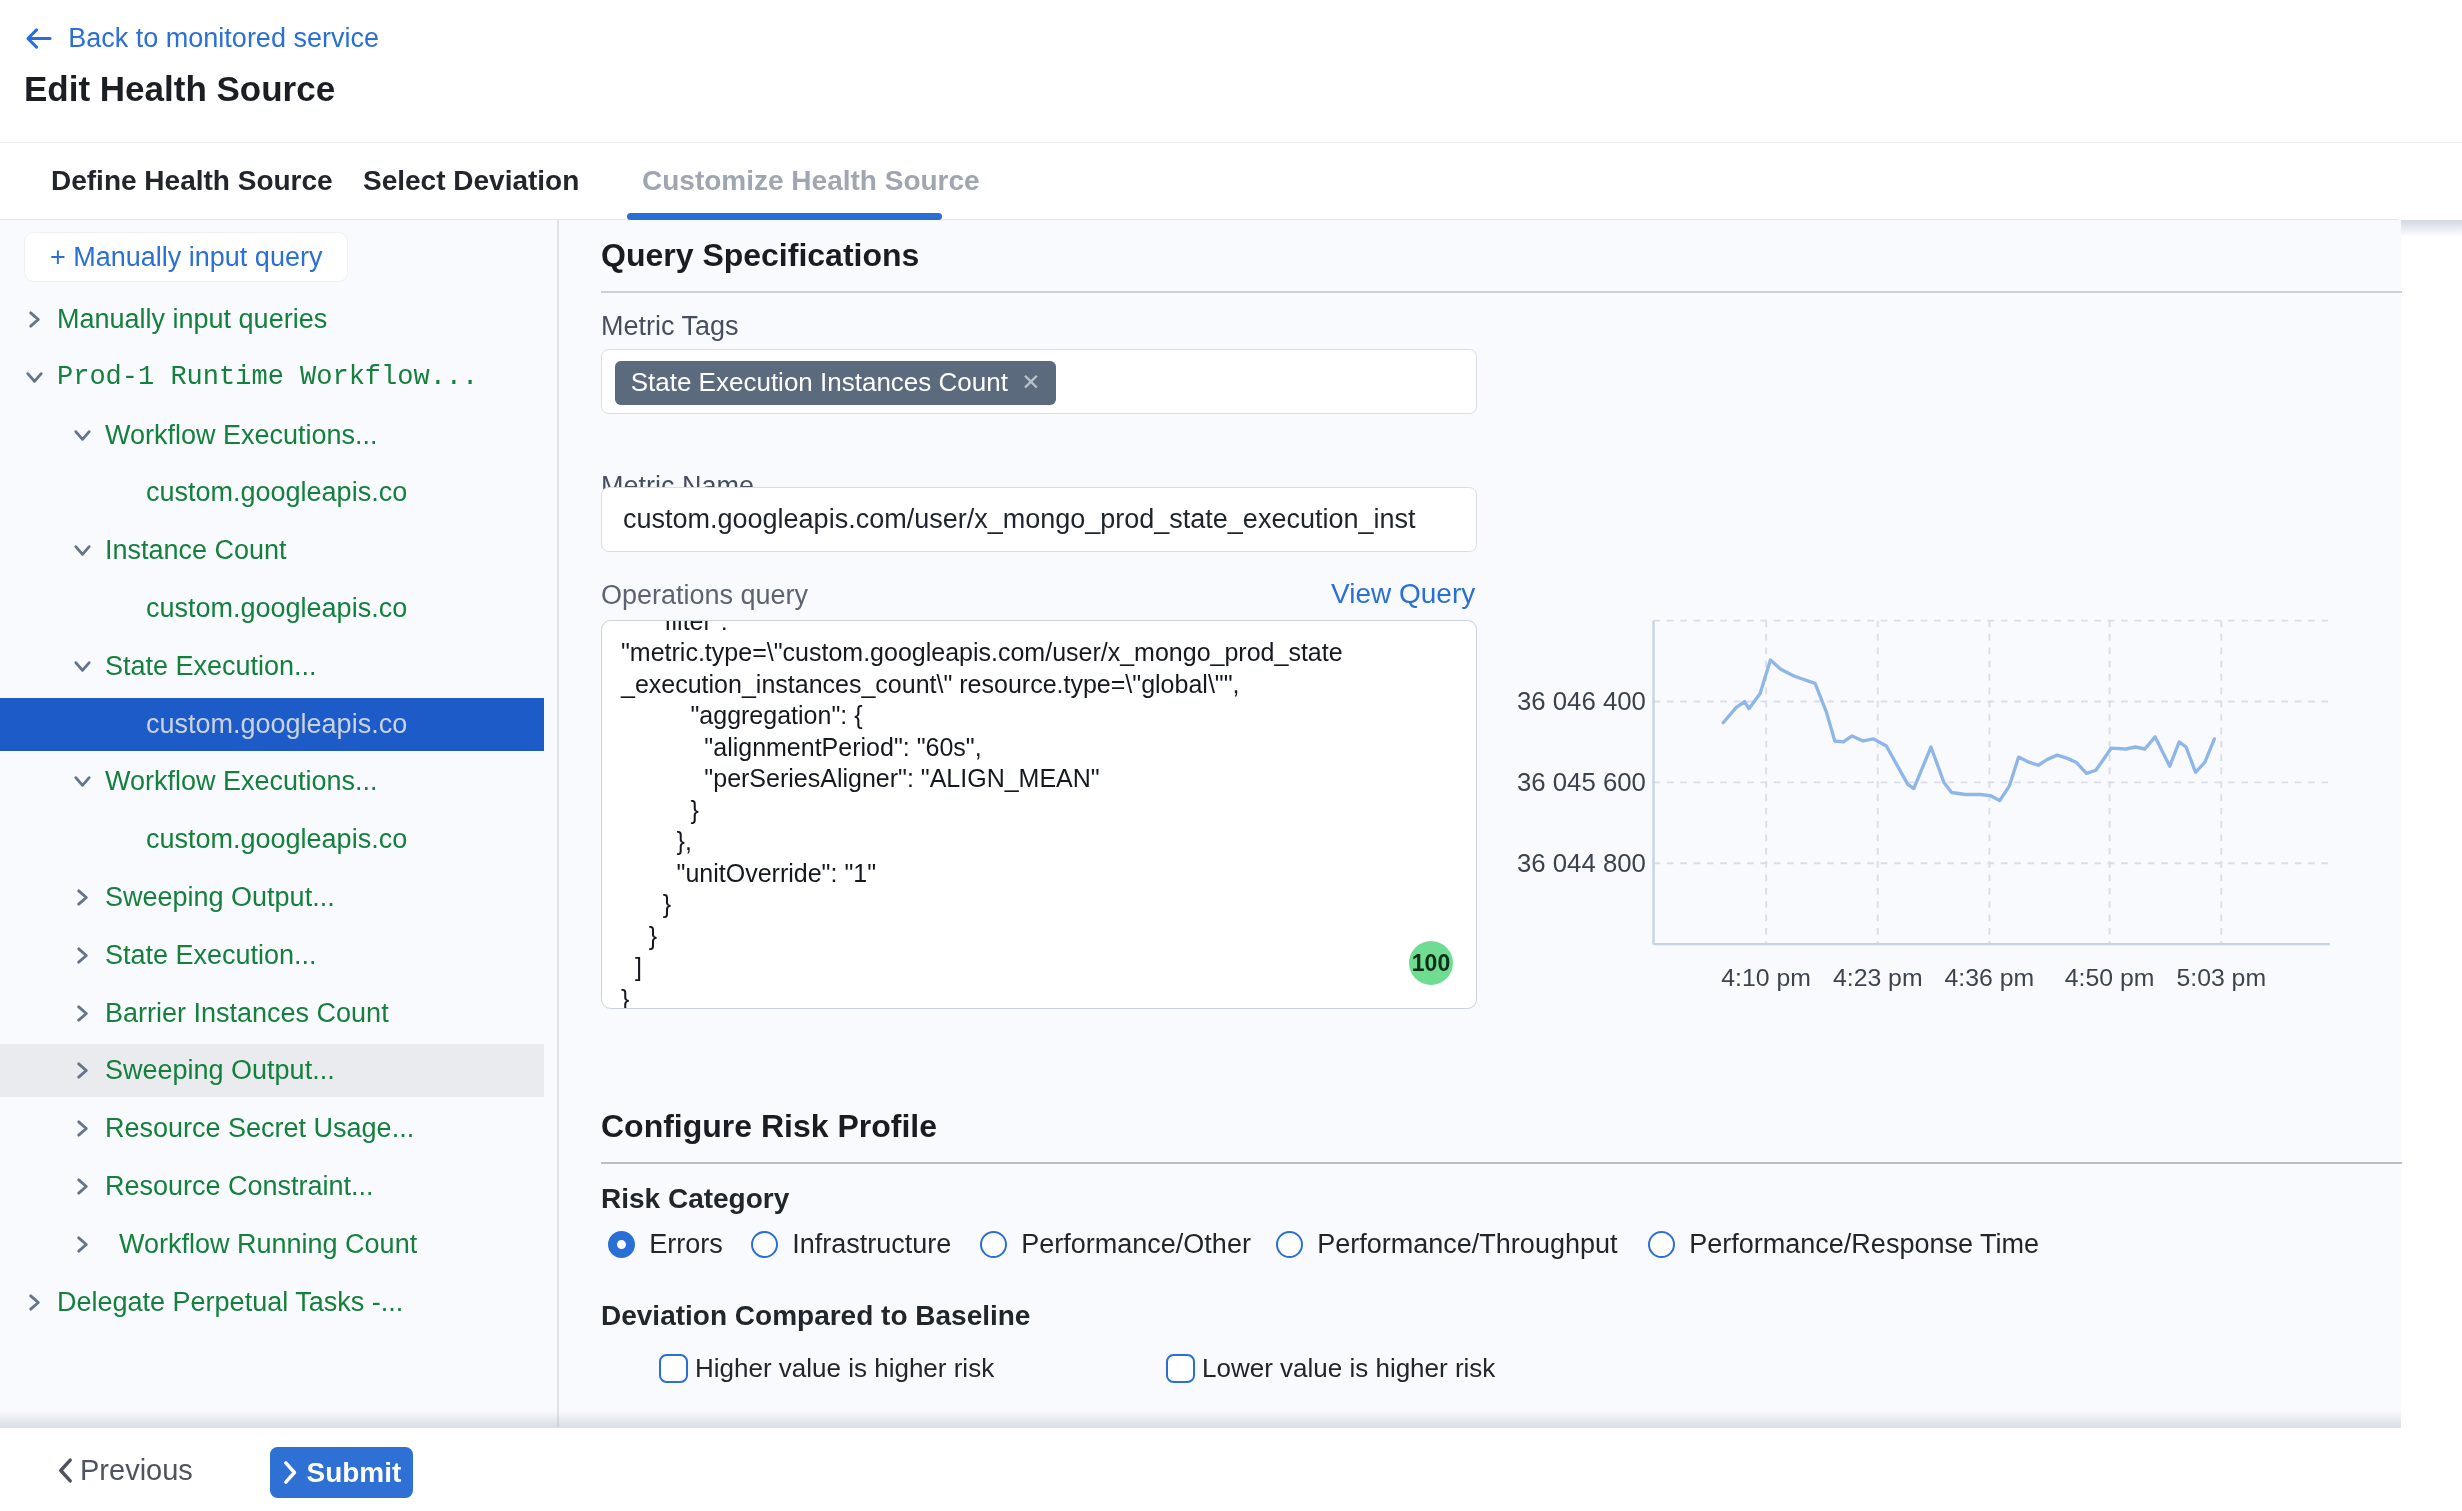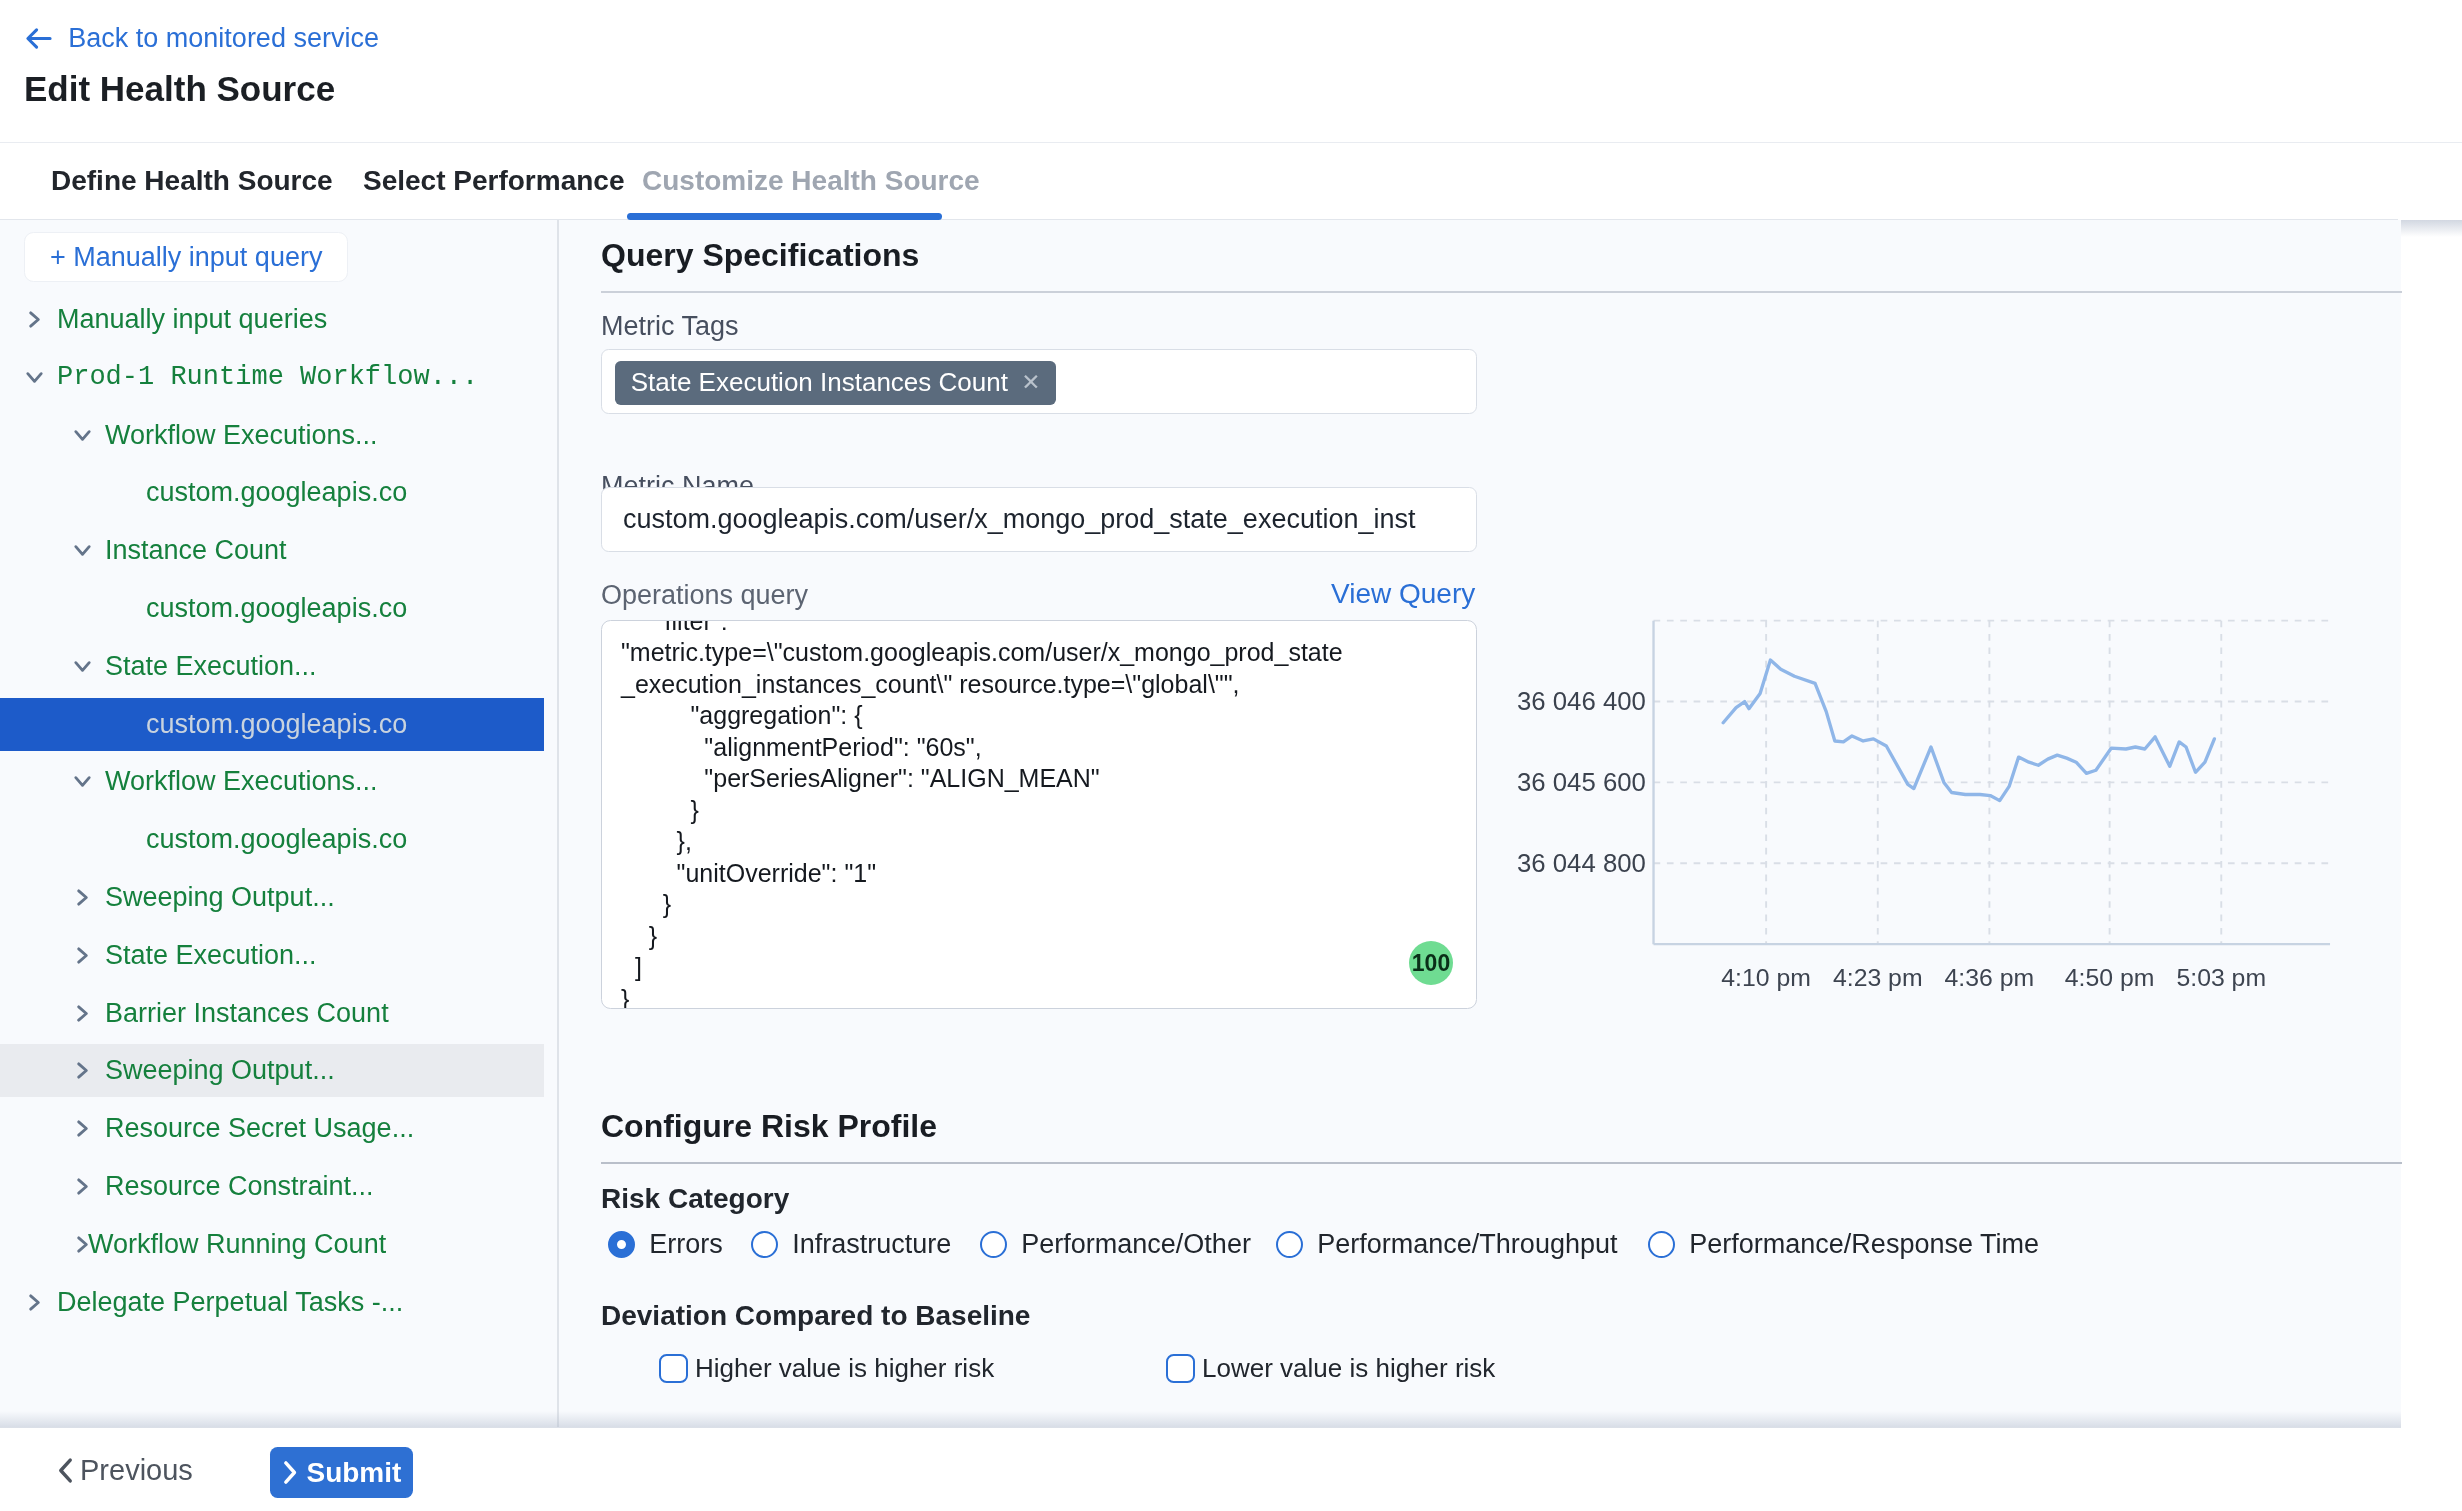--- a/index.html
+++ b/index.html
@@ -93,21 +93,21 @@
         <path d="M27 14 H5 M13 5 L4 14 L13 23" stroke="#2a6fd6" stroke-width="3.2" stroke-linecap="round" stroke-linejoin="round"></path>
       </svg>
     </span>
     <span>Back to monitored service</span>
   </div>
   <div class="abs" id="page-title">Edit Health Source</div>
   <div class="abs" id="header-sep"></div>
 
   <div class="abs" id="tabbar">
     <div class="tab" style="left:51px;">Define Health Source</div>
-    <div class="tab" style="left:363px;">Select Performance</div>
+    <div class="tab" style="left:363px;">Select Deviation</div>
     <div class="tab active" style="left:642px;">Customize Health Source</div>
     <div id="tab-underline"></div>
   </div>
   <div class="abs" id="tab-shadow"></div>
 
   <div class="abs" id="panel"></div>
   <div class="abs" id="panel-divider"></div>
 
   <div class="abs" id="add-query-pill">
     <span>+ Manually input query</span>
@@ -237,21 +237,21 @@
         </span>
         <span class="tree-label" style="left: 105px;">Resource Constraint...</span>
       </div>
       <div class="tree-row">
         <div class="rowbg"></div>
         <span class="tree-chevron" style="left: 72px;">
           <svg width="21" height="21" viewBox="0 0 22 22" fill="none">
             <path d="M7 4 L15 11 L7 18" stroke-width="3" stroke-linecap="round" stroke-linejoin="round" transform=""></path>
           </svg>
         </span>
-        <span class="tree-label" style="left: 88px;">Workflow Running Count</span>
+        <span class="tree-label" style="left: 119px;">Workflow Running Count</span>
       </div>
       <div class="tree-row">
         <div class="rowbg"></div>
         <span class="tree-chevron" style="left: 24px;">
           <svg width="21" height="21" viewBox="0 0 22 22" fill="none">
             <path d="M7 4 L15 11 L7 18" stroke-width="3" stroke-linecap="round" stroke-linejoin="round" transform=""></path>
           </svg>
         </span>
         <span class="tree-label" style="left: 57px;">Delegate Perpetual Tasks -...</span>
       </div>

